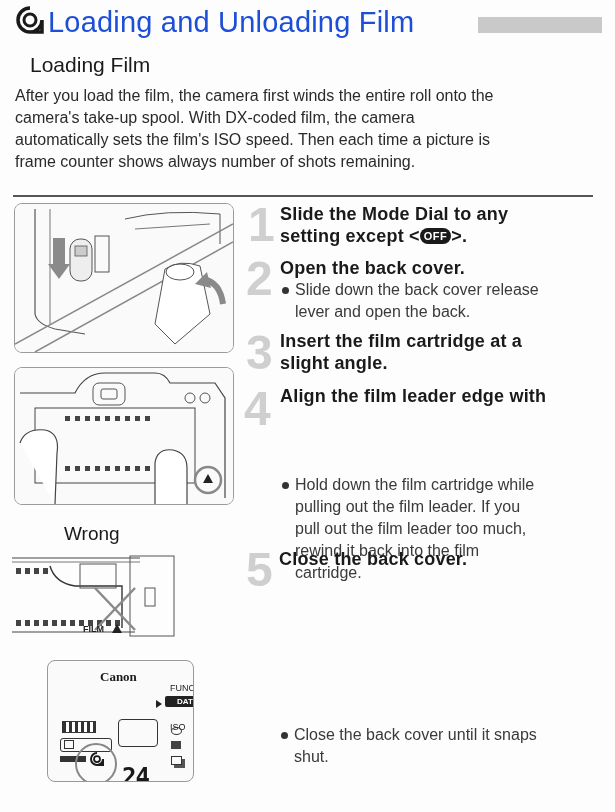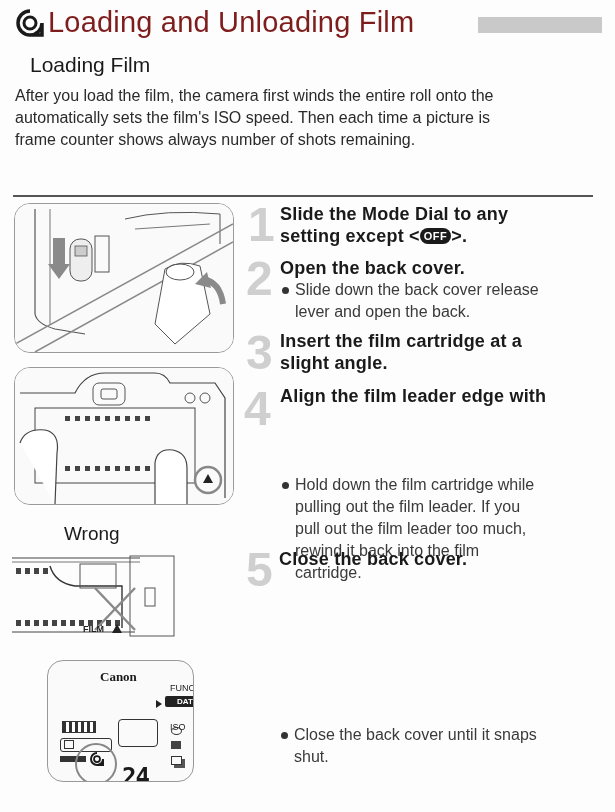--- a/index.html
+++ b/index.html
@@ -3,22 +3,22 @@
 <meta charset="utf-8">
 <style>
   html, body { margin: 0; padding: 0; }
   body {
     width: 615px; height: 812px; background: #fdfdfd; overflow: hidden;
     font-family: "Liberation Sans", sans-serif; color: #1a1a1a; position: relative;
   }
   .abs { position: absolute; }
   
   .title {
-    left: 16px; top: 6px; font-size: 29px; font-weight: normal; color: #7f1d1d;
-    display: flex; align-items: center; white-space: nowrap; letter-spacing: 0.2px;
+    left: 16px; top: 6px; font-size: 29px; font-weight: normal; color: #1d4ed8;
+    display: flex; white-space: nowrap; letter-spacing: 0.2px;
   }
   .film-icon { width: 28px; height: 28px; margin-right: 4px; }
   .title-bar { left: 478px; top: 17px; width: 124px; height: 16px; background: #c9c9c9; }
   .subtitle { left: 30px; top: 53px; font-size: 21px; font-weight: normal; color: #1a1a1a; }
   .intro {
     left: 15px; top: 85px; width: 585px; font-size: 16px; line-height: 22px; color: #2a2a2a;
   }
   .rule { left: 13px; top: 195px; width: 580px; height: 2px; background: #555; }
   
   .step-num {
@@ -28,40 +28,41 @@
   .step-title { font-size: 18px; font-weight: bold; line-height: 22px; color: #1a1a1a; letter-spacing: 0.2px; }
   .bullet { font-size: 16px; line-height: 22px; color: #3a3a3a; position: relative; padding-left: 14px; }
   .bullet .dot { position: absolute; left: 1px; top: 8px; width: 7px; height: 7px; border-radius: 50%; background: #333; }
   .off-badge {
     display: inline-block; background: #1a1a1a; color: #fff; font-size: 11px; font-weight: bold;
     border-radius: 8px; padding: 1px 4px; line-height: 14px; vertical-align: 2px; letter-spacing: 0.5px;
   }
   .tri-mark { display: inline-block; width: 0; height: 0; border-left: 9px solid transparent;
     border-right: 9px solid transparent; border-bottom: 15px solid #222; vertical-align: -1px; }
   
-  .illus { border: 1px solid #9a9a9a; border-radius: 16px; background: #fafafa; overflow: hidden; }
+  .illus { border: 1px solid #9a9a9a; border-radius: 8px; background: #fafafa; overflow: hidden; }
   .wrong-label { left: 64px; top: 523px; font-size: 19px; color: #1a1a1a; }
   .lcd-text { font-family: "Liberation Serif", serif; font-weight: bold; font-size: 13px; }
 </style>
 </head>
 <body>
 
 <div class="abs title">
   <svg class="film-icon" viewBox="0 0 28 28">
     <path d="M14 2 A12 12 0 1 0 26 14 L26 26 L14 26" fill="none" stroke="#1a1a1a" stroke-width="3.5"></path>
     <circle cx="14" cy="14" r="6" fill="none" stroke="#1a1a1a" stroke-width="3"></circle>
   </svg>
   <span>Loading and Unloading Film</span>
 </div>
 <div class="abs title-bar"></div>
 
 <div class="abs subtitle">Loading Film</div>
 
 <div class="abs intro">
   <div>After you load the film, the camera first winds the entire roll onto the</div>
+  <div>camera's take-up spool. With DX-coded film, the camera</div>
   <div>automatically sets the film's ISO speed. Then each time a picture is</div>
   <div>frame counter shows always number of shots remaining.</div>
 </div>
 <div class="abs rule"></div>
 
 <div class="abs illus" style="left:14px;top:203px;width:218px;height:148px;">
   <svg width="218" height="148" viewBox="0 0 218 148">
     <rect x="0" y="0" width="218" height="148" fill="#fafafa"></rect>
     <path d="M20 5 L20 110 Q22 120 40 125 L70 130" fill="none" stroke="#555" stroke-width="1.2"></path>
     <path d="M35 5 L35 120" fill="none" stroke="#777" stroke-width="1"></path>

